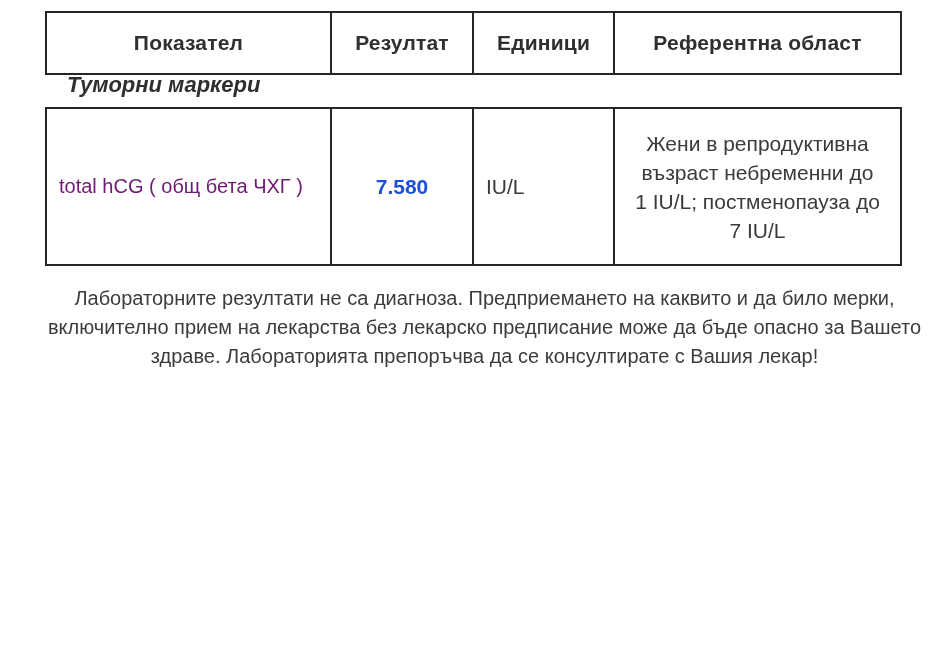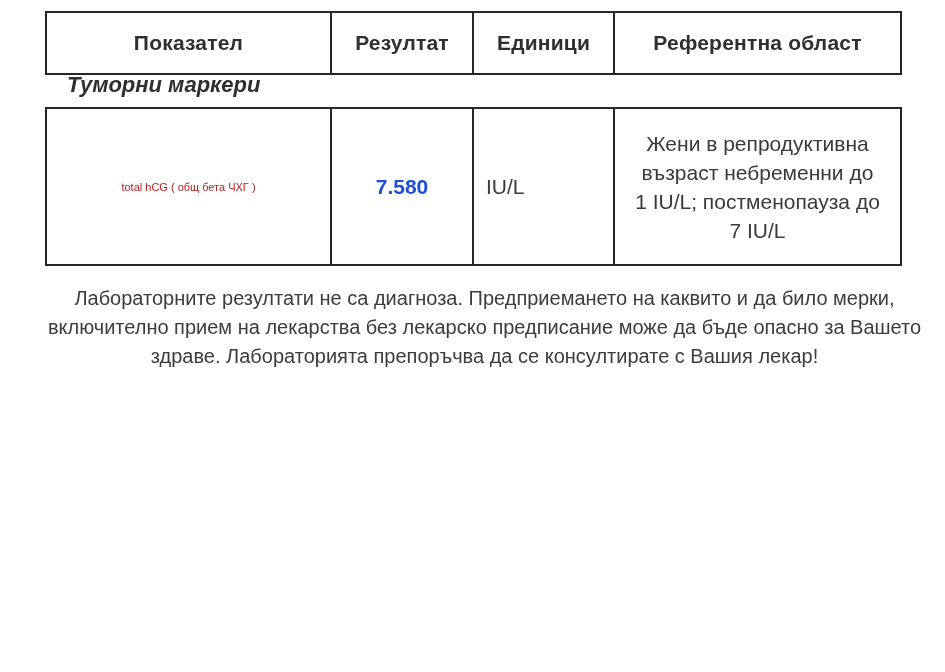--- a/index.html
+++ b/index.html
@@ -60,24 +60,24 @@
     color: #2f2f2f;
   }
 
   
   td.cell {
     height: 131px;
     vertical-align: middle;
     border-radius: 26px;
   }
   td.cell-indicator {
-    text-align: center;
+    text-align: left;
     padding-left: 6px;
-    font-size: 11px;
-    color: #b91c1c;
+    font-size: 20px;
+    color: #701a75;
   }
   td.cell-result {
     text-align: center;
     font-size: 21px;
     font-weight: bold;
     color: #1d4ed8;
   }
   td.cell-units {
     text-align: left;
     font-size: 21px;

